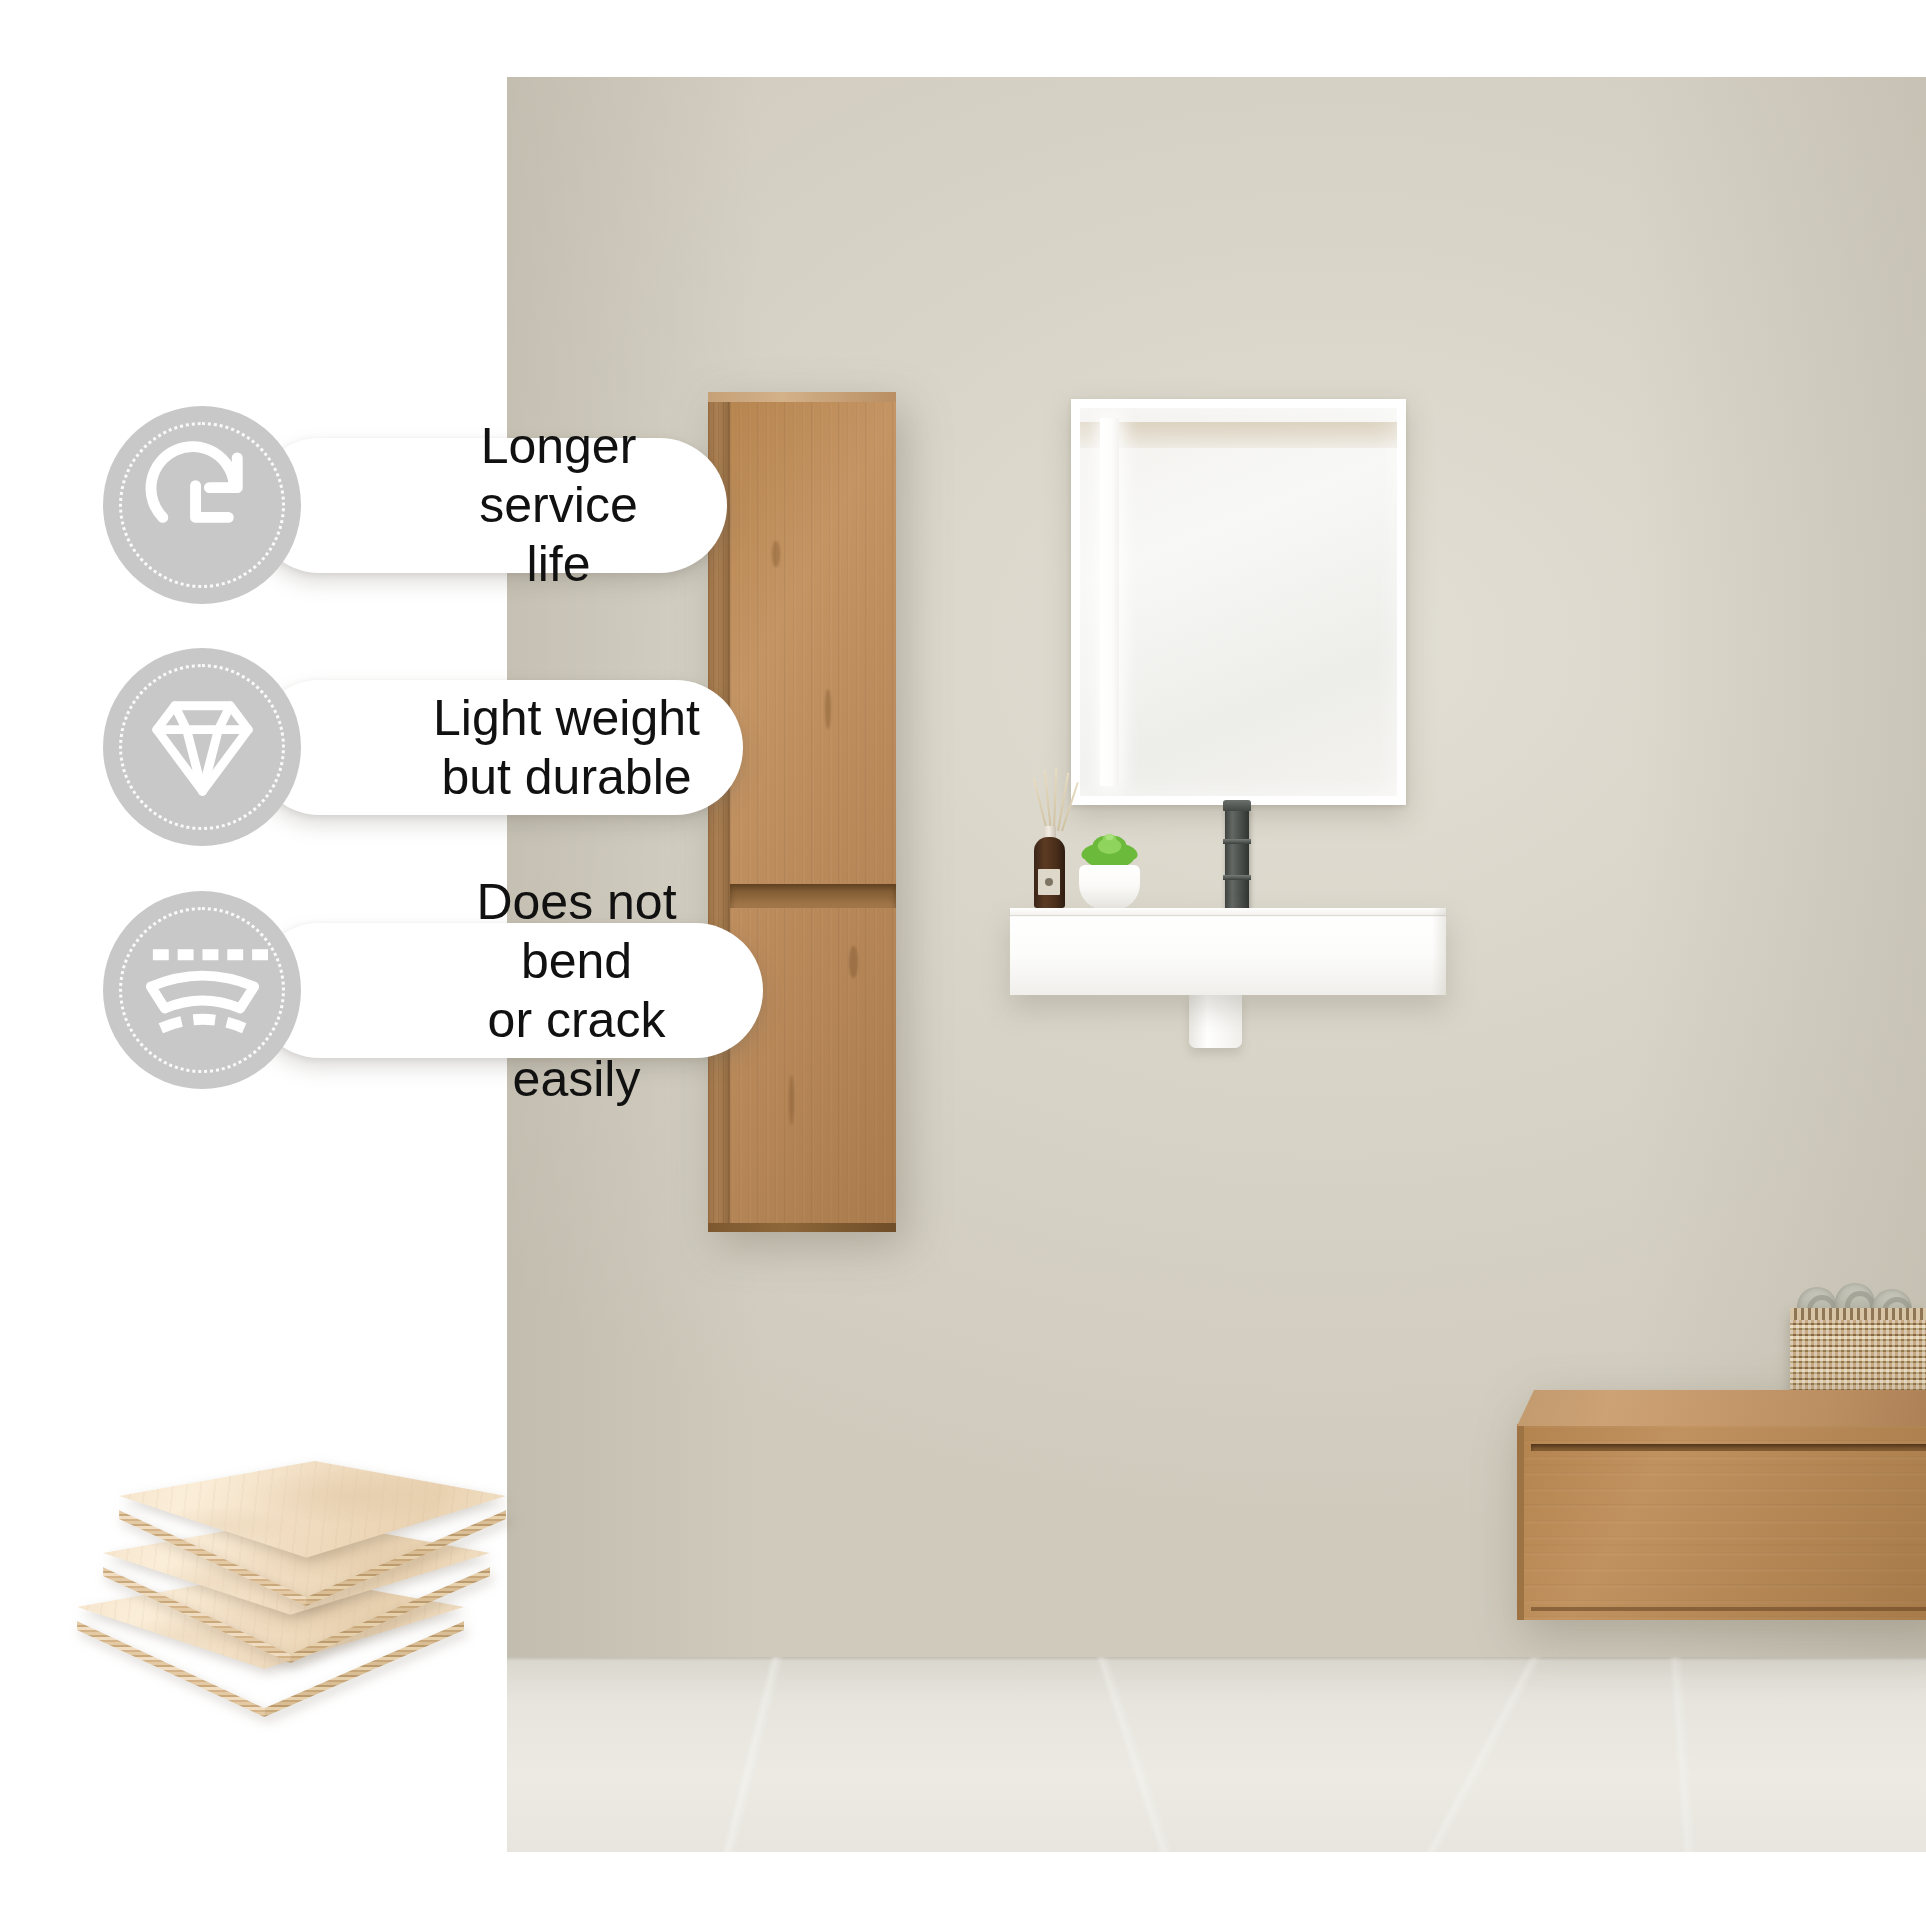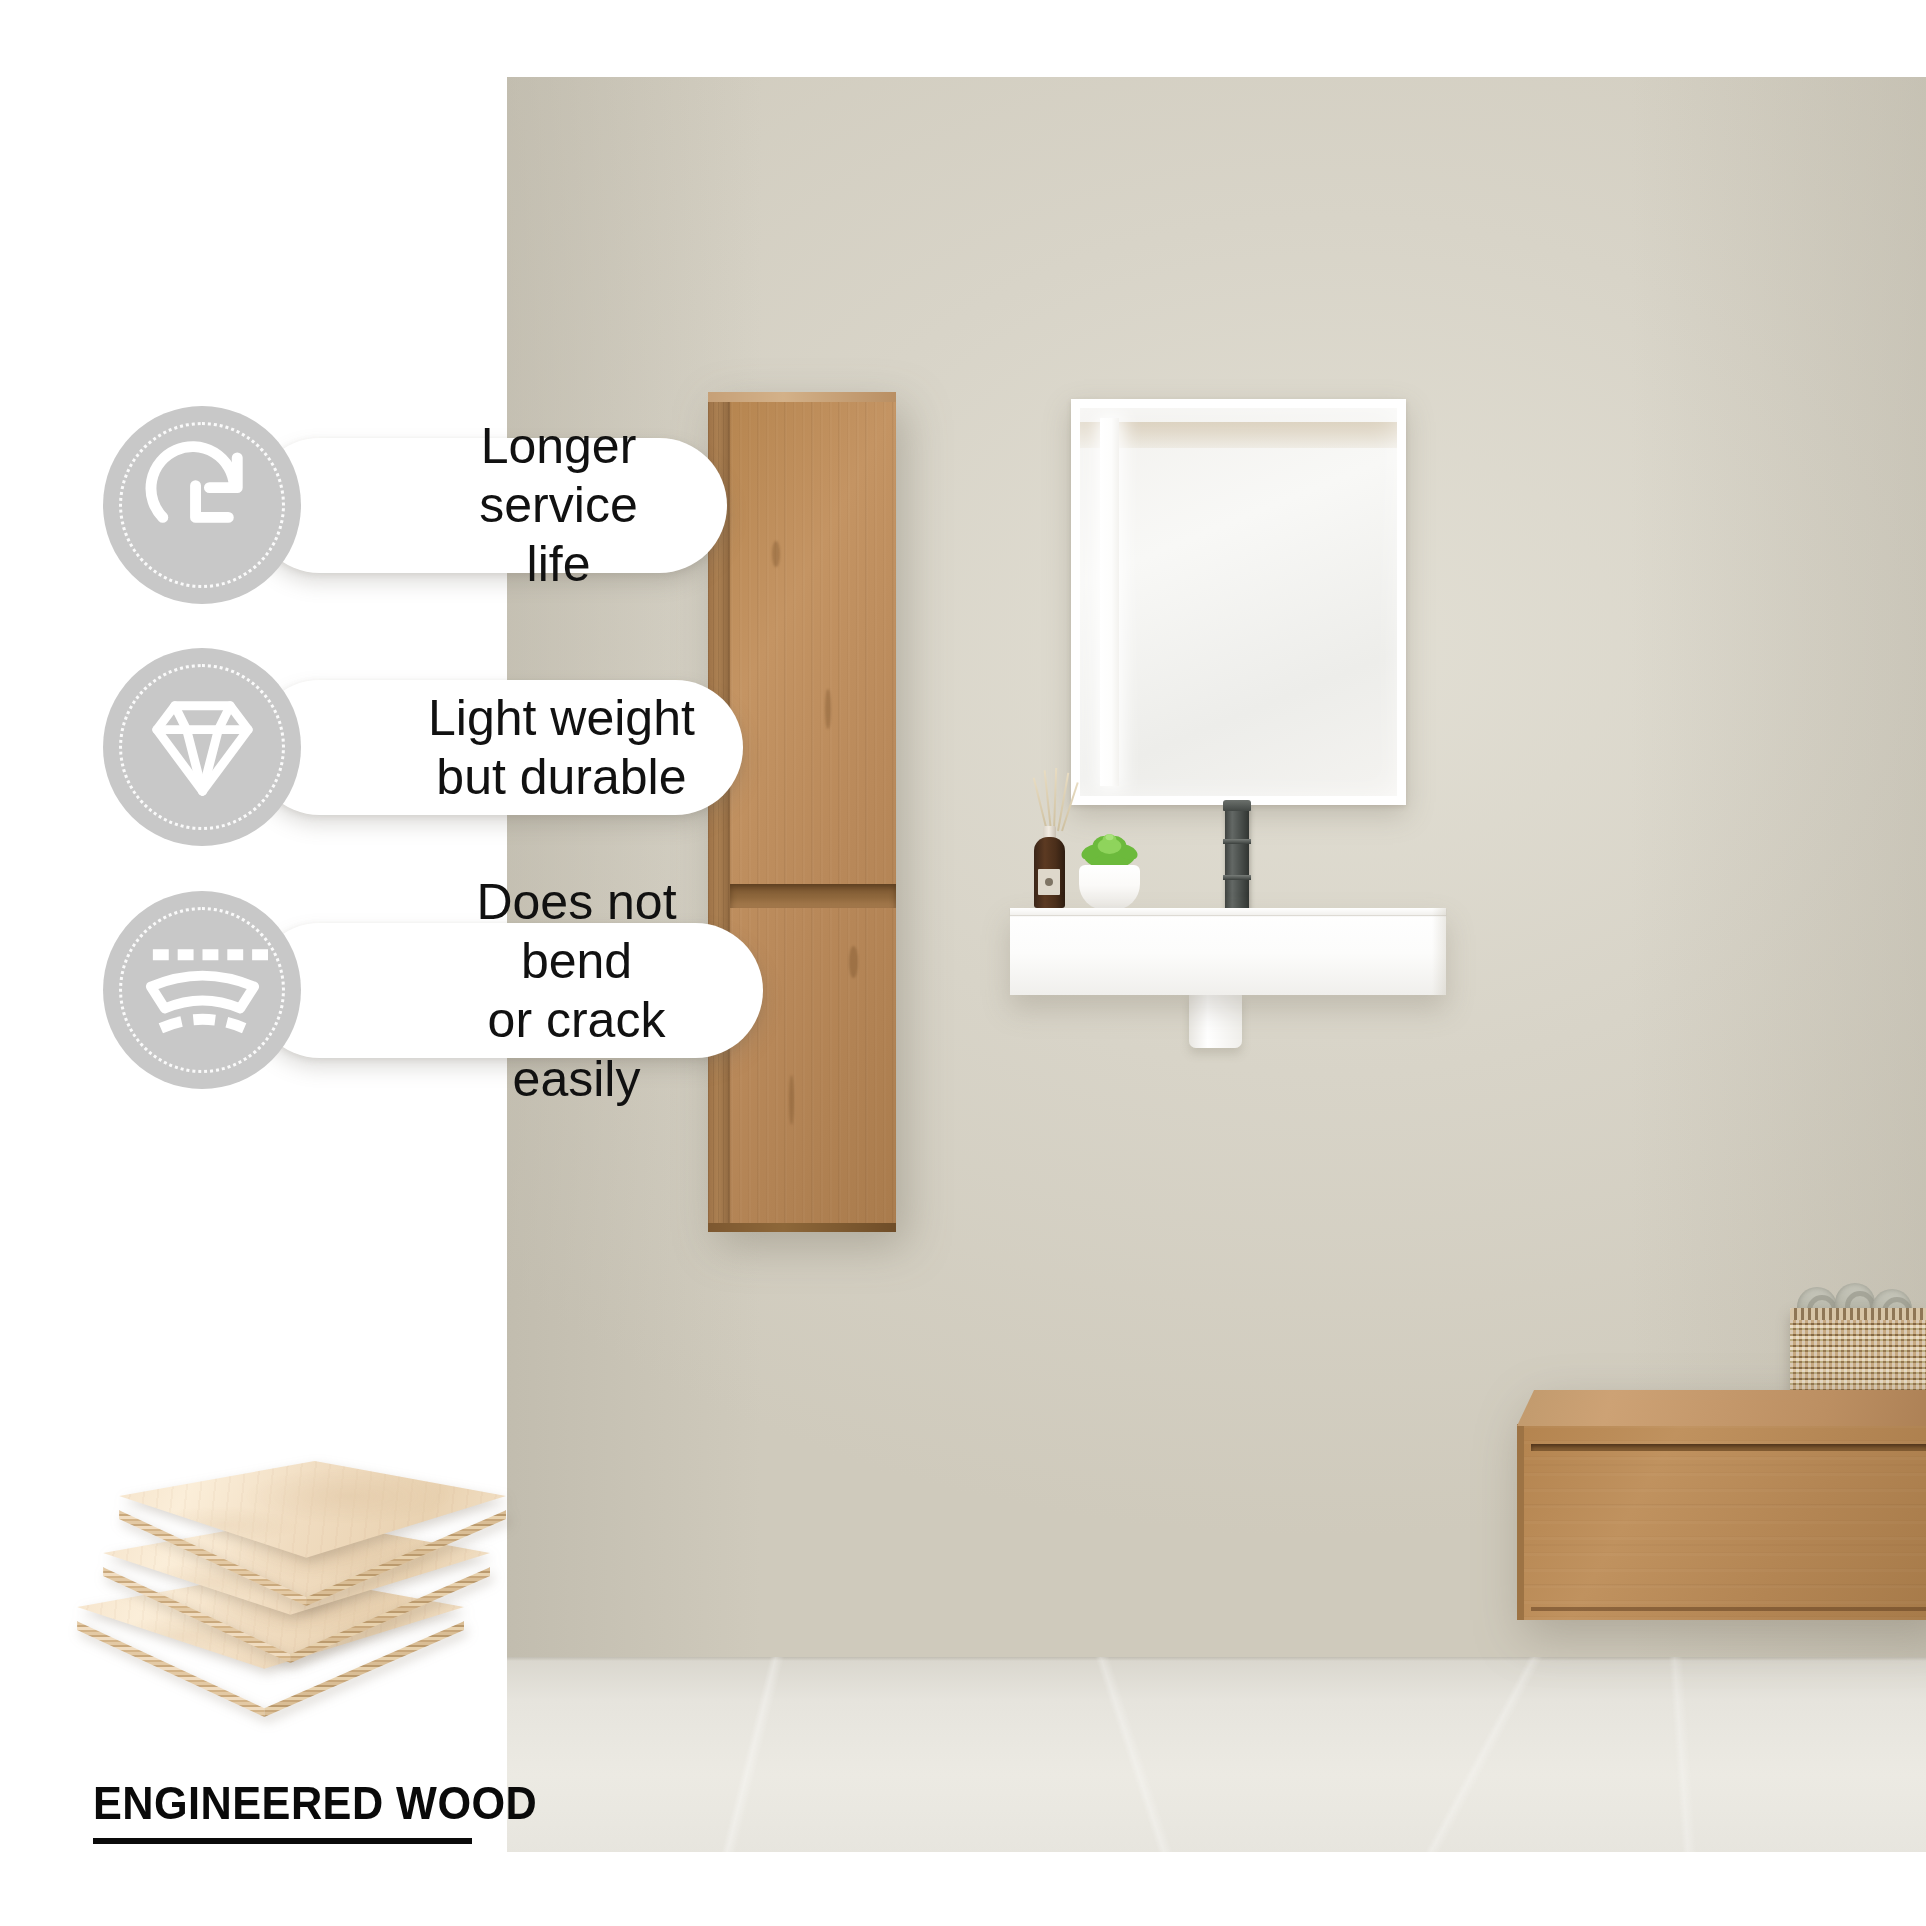--- a/index.html
+++ b/index.html
@@ -312,20 +312,21 @@
     align-items:center;
   }
   .feature-pill{
     position:absolute;
     left:149px;
     background:#ffffff;
     border-radius:89px;
     box-shadow:0 10px 20px rgba(110,105,95,.22), 0 2px 6px rgba(110,105,95,.14);
     display:flex;
     align-items:center;
+    justify-content:center;
     text-align:center;
     box-sizing:border-box;
   }
   .feature-pill-text{
     color:#111111;
     font-family:"Liberation Sans", sans-serif;
     font-size:50px;
     line-height:1.18;
     padding:0 38px 0 176px;
     white-space:pre-line;
@@ -578,19 +579,15 @@
                   clip-path:polygon(7% 34%, 54% 0%, 100% 34%, 52% 94%);">
         <div class="ply-grain"></div>
       </div>
       <div class="ply-edge" style="left:0;top:0;width:416px;height:145px;
                   clip-path:polygon(7% 34%, 52% 94%, 52% 100%, 7% 40%);"></div>
       <div class="ply-side" style="left:0;top:0;width:416px;height:145px;
                   clip-path:polygon(52% 94%, 100% 34%, 100% 40%, 52% 100%);"></div>
     </div>
   </div>
 
-  <div class="wood-label-wrap">
-    <div class="wood-label">ENGINEERED WOOD</div>
-    <div class="wood-underline"></div>
-  </div>
 
 </div>
 
 
 </body></html>

